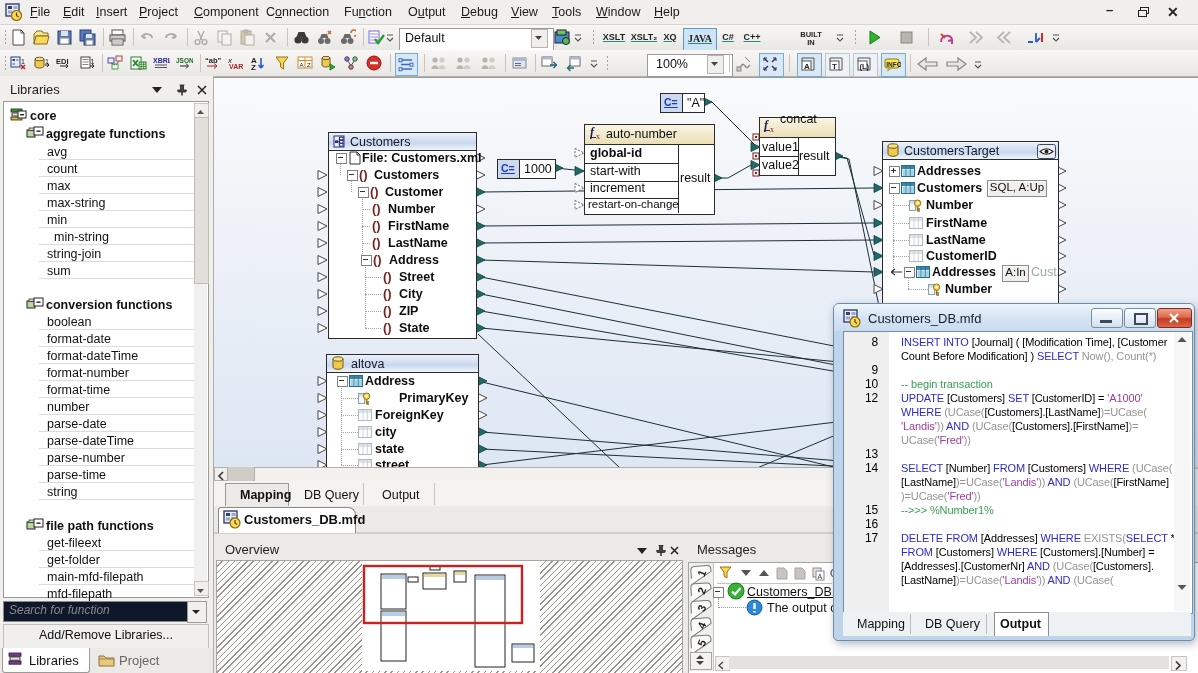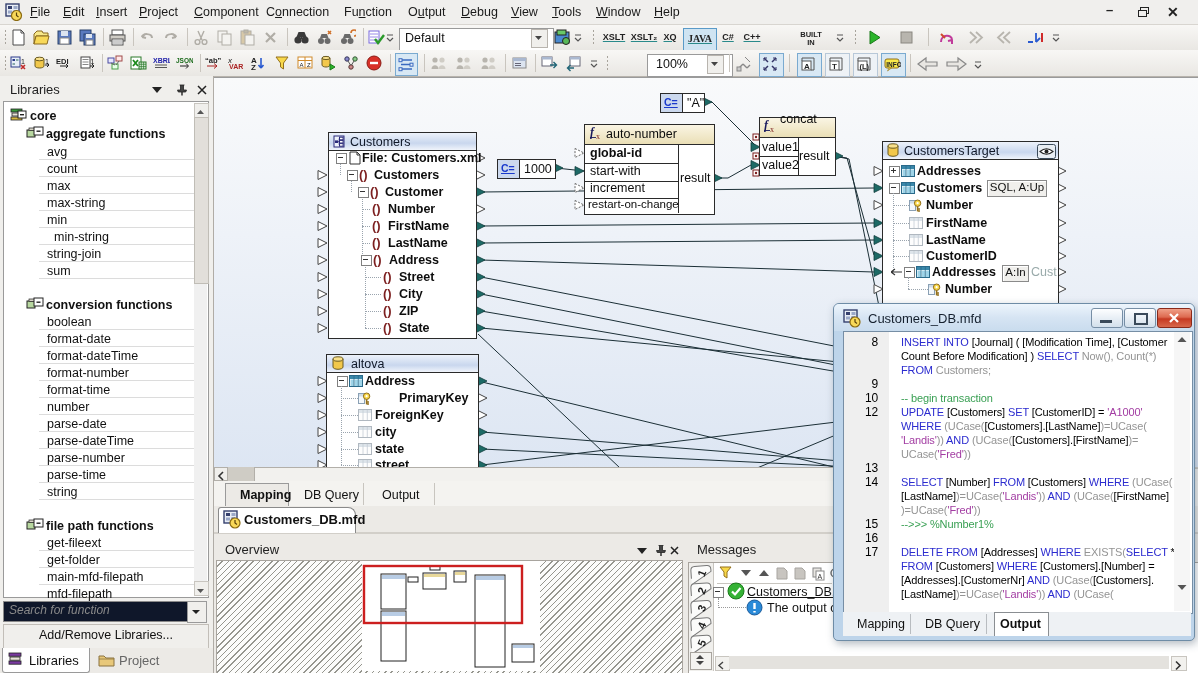--- a/index.html
+++ b/index.html
@@ -1004,21 +1004,20 @@
       <div style="position:absolute;left:9px;top:4px;width:10px;height:8px;border:2px solid #3a4a5a;"></div>
     </div>
 <div class="abs" style="left:323px;top:4px;width:33px;height:18px;background:linear-gradient(#f0a088,#dd6a50 45%,#c63a22 55%,#d8674b);border:1px solid #8a2a1a;border-radius:3px;"><svg width="33" height="18">
         <path d="M12 5 l8 8 M20 5 l-8 8" stroke="#fff" stroke-width="2.2"></path>
       </svg></div>
 <div class="abs" style="left:9px;top:27px;width:348px;height:281px;background:#fff;border:1px solid #768ea5;overflow:hidden;">
 <div class="abs" style="left:0;top:0;width:45px;height:281px;background:#efefef;"></div>
 <div class="abs" style="left:0;top:0;width:348px;">
 <div class="sqlrow"><span class="num">8</span><span class="k">INSERT INTO</span> [Journal] ( [Modification Time], [Customer</div>
 <div class="sqlrow"><span class="num"></span>Count Before Modification] ) <span class="k">SELECT</span> <span class="g">Now(), Count(*)</span></div>
-<div class="sqlrow"><span class="num"></span><span class="k">FROM</span> <span class="g">Customers;</span></div>
 <div class="sqlrow"><span class="num">9</span></div>
 <div class="sqlrow"><span class="num">10</span><span class="c">-- begin transaction</span></div>
 <div class="sqlrow"><span class="num">12</span><span class="k">UPDATE</span> [Customers] <span class="k">SET</span> [CustomerID] = <span class="s">'A1000'</span></div>
 <div class="sqlrow"><span class="num"></span><span class="k">WHERE</span> <span class="g">(UCase(</span>[Customers].[LastName]<span class="g">)=UCase(</span></div>
 <div class="sqlrow"><span class="num"></span><span class="s">'Landis'</span><span class="g">))</span> <span class="k">AND</span> <span class="g">(UCase(</span>[Customers].[FirstName]<span class="g">)=</span></div>
 <div class="sqlrow"><span class="num"></span><span class="g">UCase(</span><span class="s">'Fred'</span><span class="g">))</span></div>
 <div class="sqlrow"><span class="num">13</span></div>
 <div class="sqlrow"><span class="num">14</span><span class="k">SELECT</span> [Number] <span class="k">FROM</span> [Customers] <span class="k">WHERE</span> <span class="g">(UCase(</span></div>
 <div class="sqlrow"><span class="num"></span>[LastName]<span class="g">)=UCase(</span><span class="s">'Landis'</span><span class="g">))</span> <span class="k">AND</span> <span class="g">(UCase(</span>[FirstName]</div>
 <div class="sqlrow"><span class="num"></span><span class="g">)=UCase(</span><span class="s">'Fred'</span><span class="g">))</span></div>

